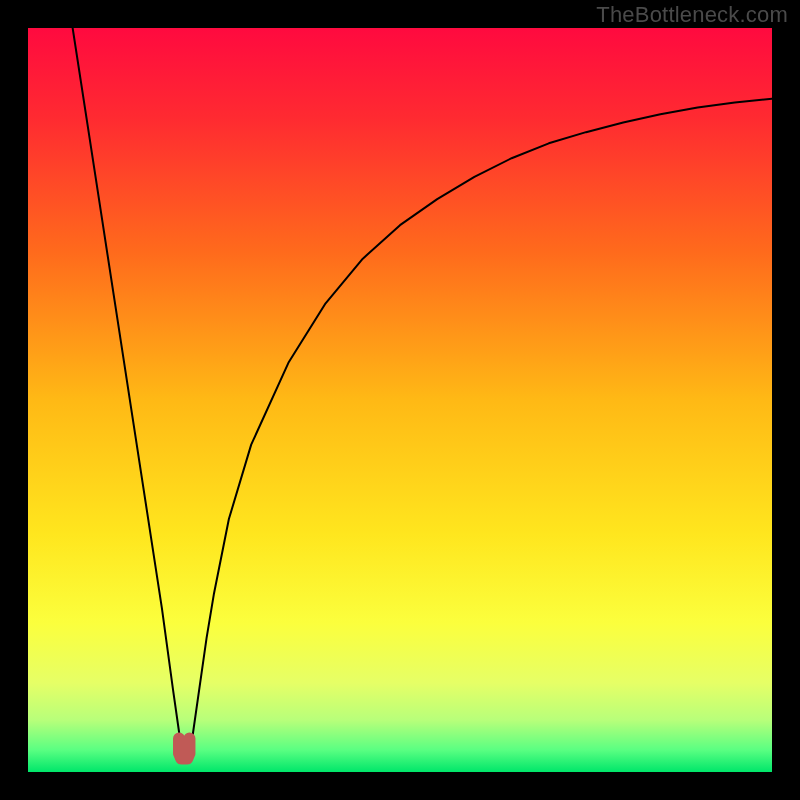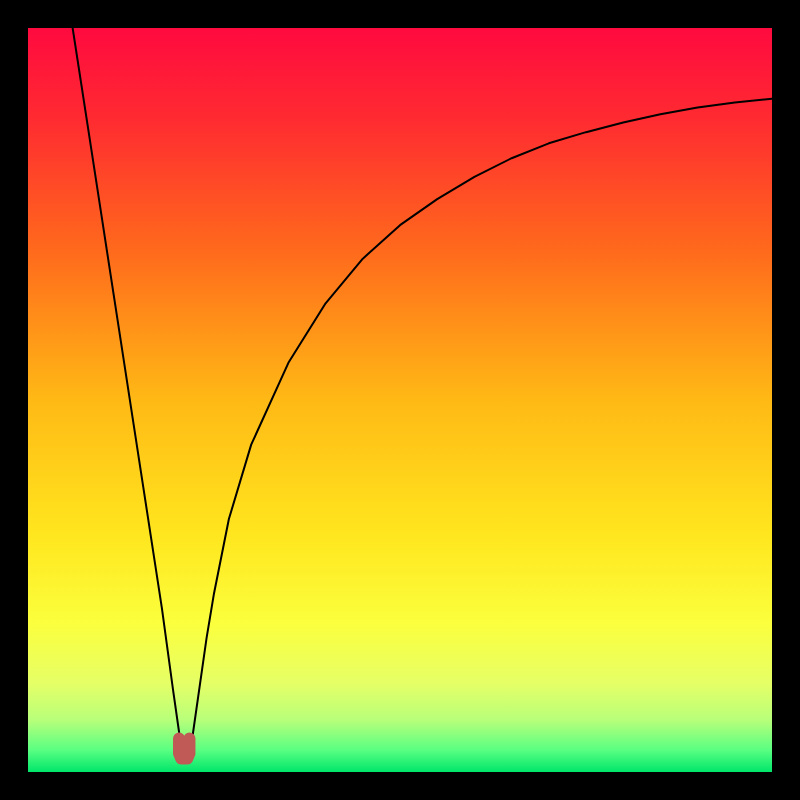--- a/index.html
+++ b/index.html
@@ -32,20 +32,21 @@
     top: 28px;
     width: 744px;
     height: 744px;
     display: block;
   }
 </style>
 </head>
 <body>
 
 <div class="frame">
+  <div class="watermark">TheBottleneck.com</div>
 
   <svg class="plot" viewBox="0 0 100 100" preserveAspectRatio="none">
     <defs>
       <linearGradient id="bg-grad" x1="0" y1="0" x2="0" y2="1">
           <stop offset="0%" stop-color="#ff0a3f"></stop>
           <stop offset="12%" stop-color="#ff2a31"></stop>
           <stop offset="30%" stop-color="#ff6a1c"></stop>
           <stop offset="50%" stop-color="#ffb915"></stop>
           <stop offset="68%" stop-color="#ffe61e"></stop>
           <stop offset="80%" stop-color="#fbff3d"></stop>

